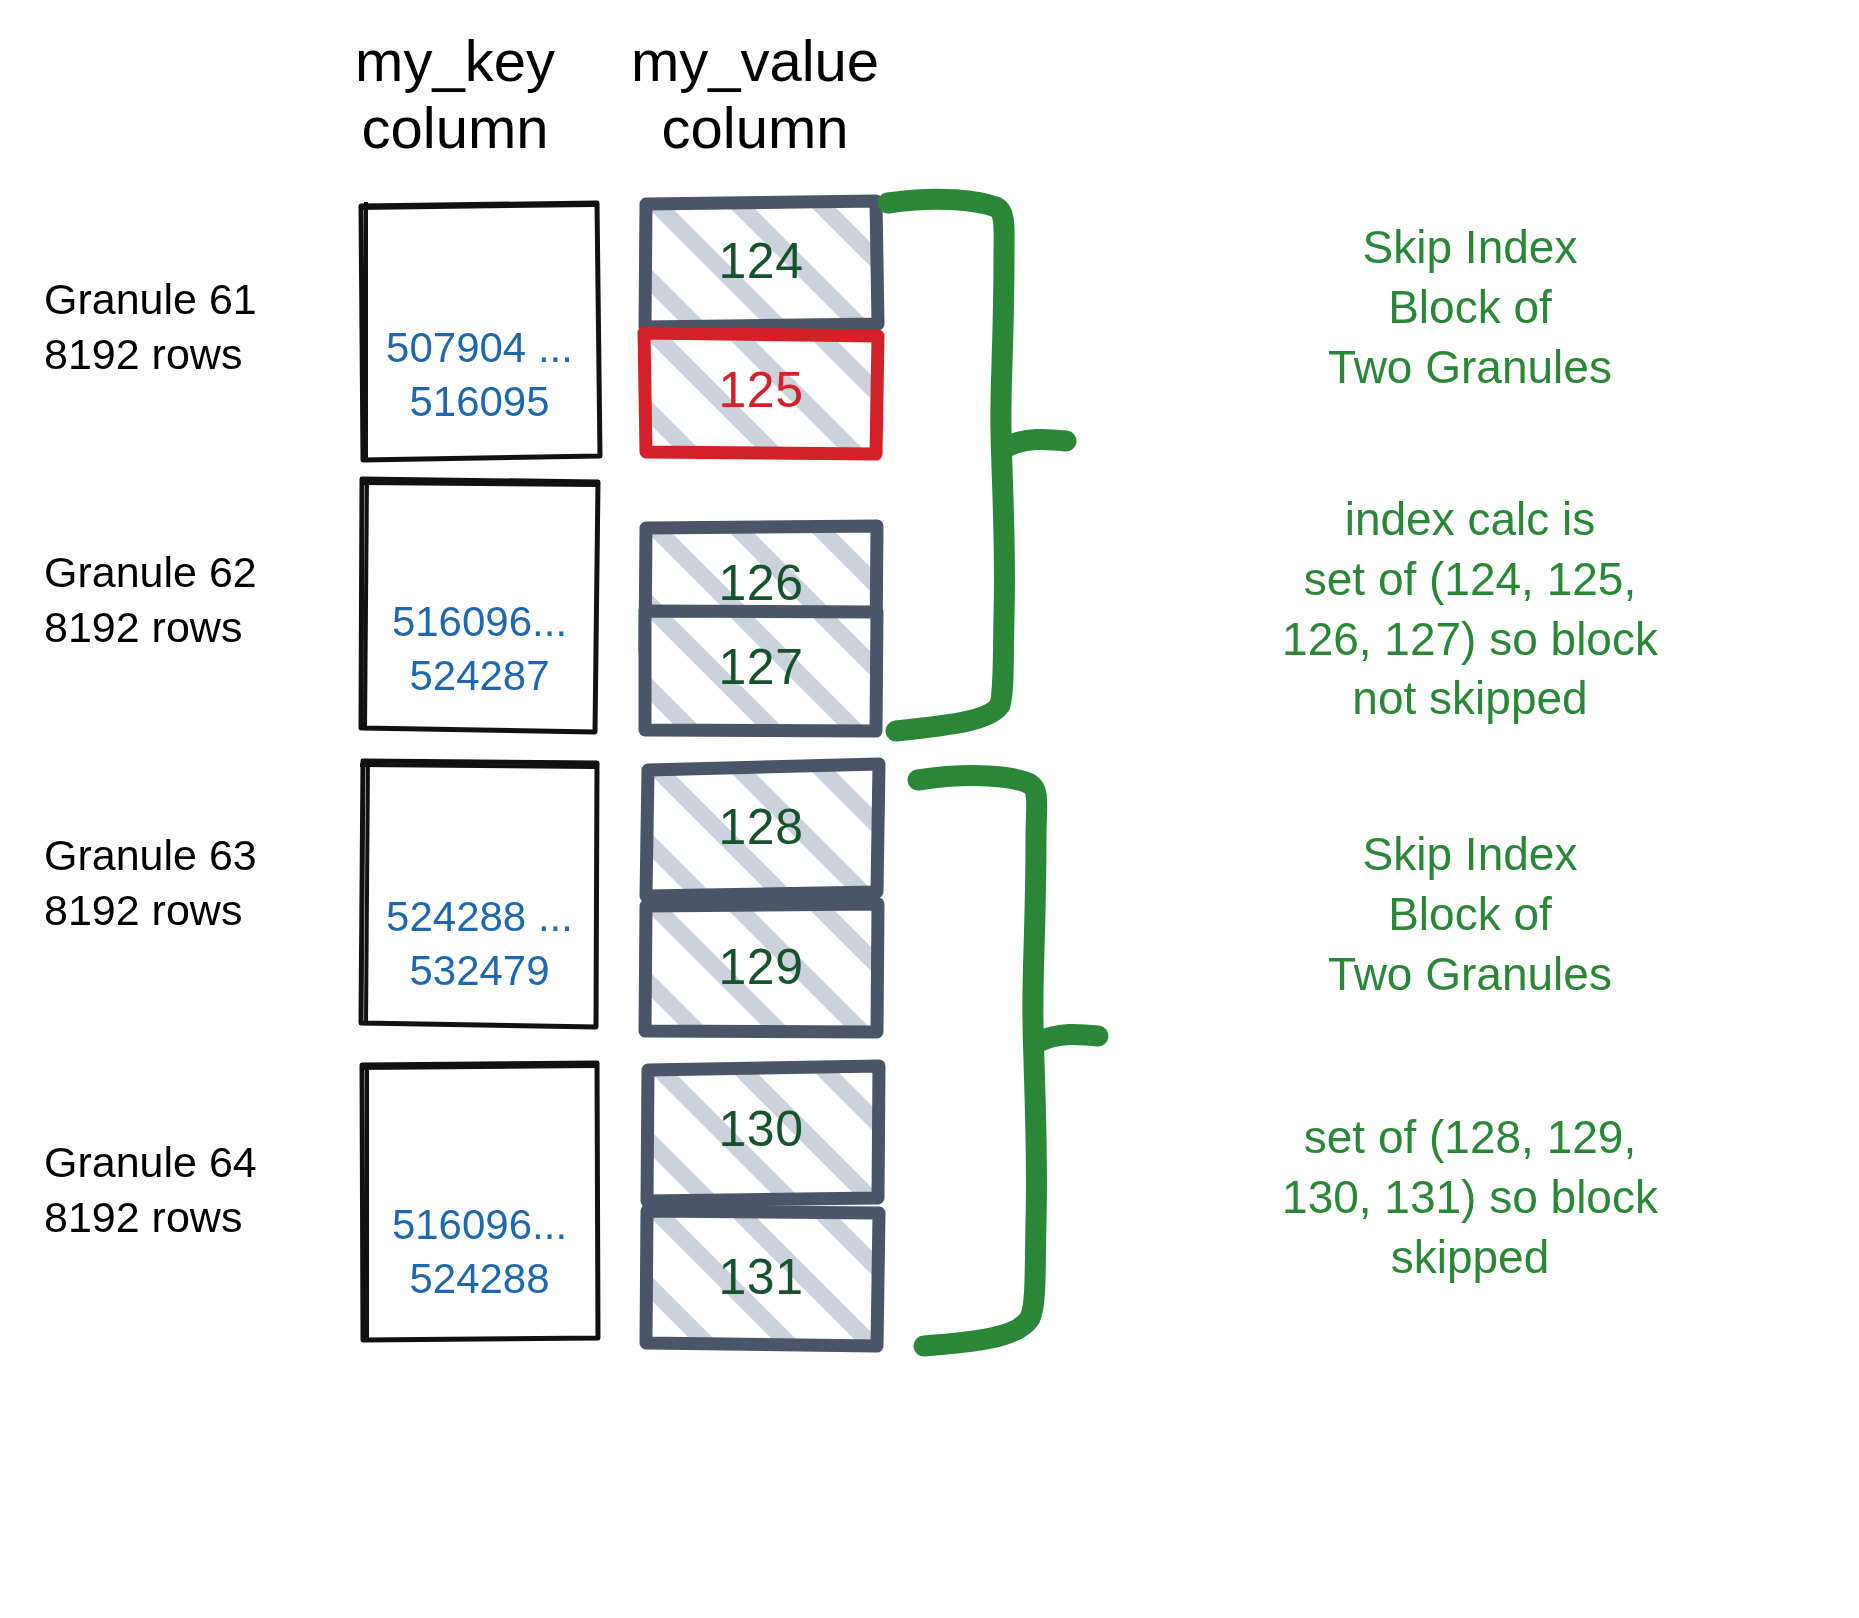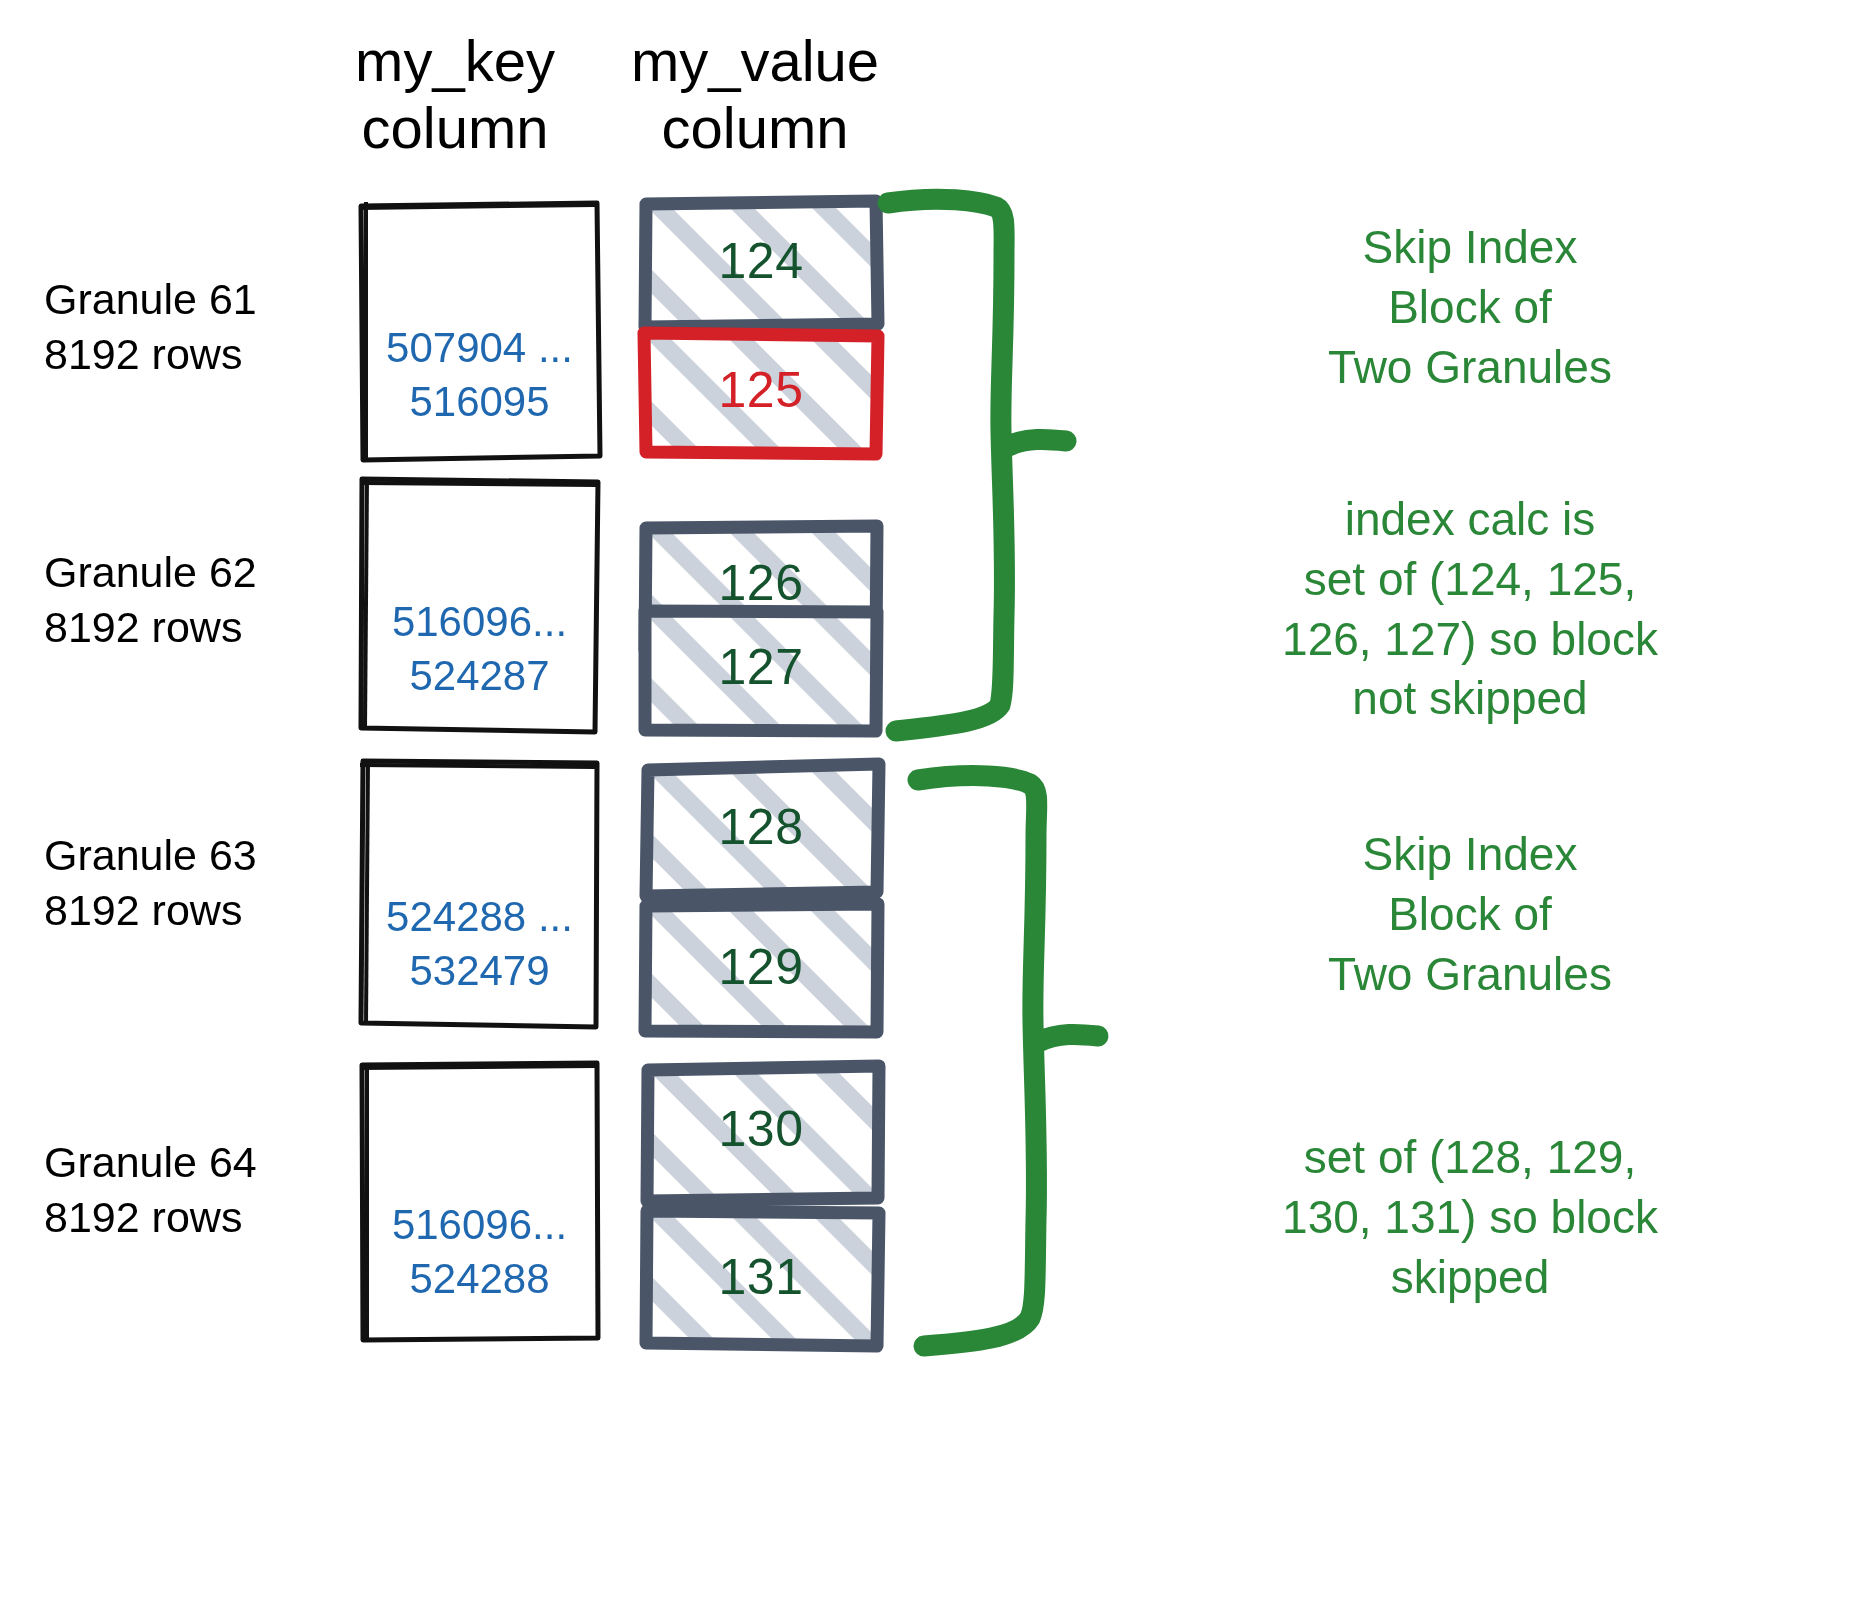--- a/index.html
+++ b/index.html
@@ -262,17 +262,17 @@
 
   <div class="note" style="left:1110px; top:490px; width:720px;">index calc is
 set of (124, 125,
 126, 127) so block
 not skipped</div>
 
   <div class="note" style="left:1110px; top:825px; width:720px;">Skip Index
 Block of
 Two Granules</div>
 
-  <div class="note" style="left:1110px; top:1108px; width:720px;margin-top:20px;">set of (128, 129,
+  <div class="note" style="left:1110px; top:1108px; width:720px;">set of (128, 129,
 130, 131) so block
 skipped</div>
 
 </div>
 
 </body></html>

